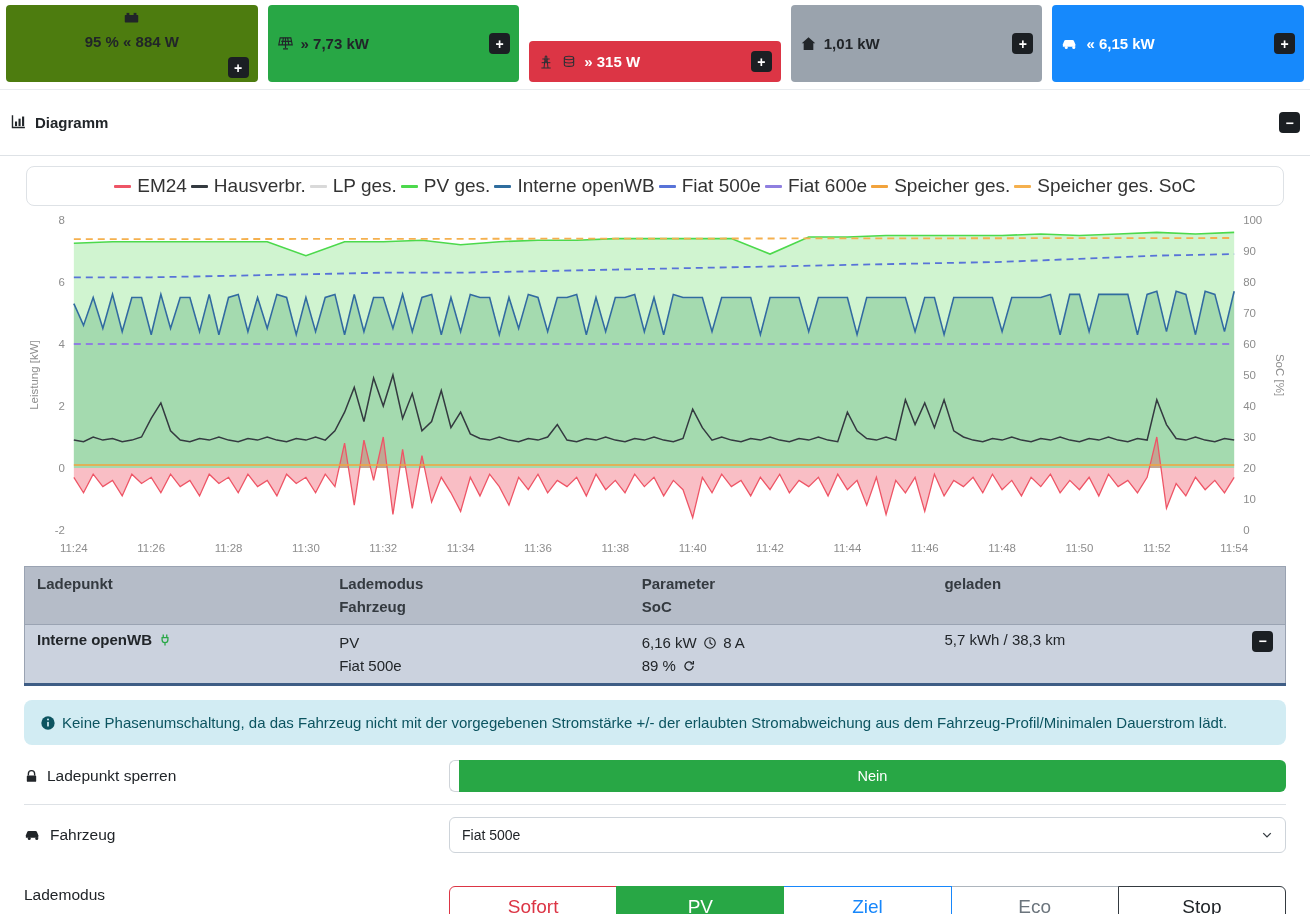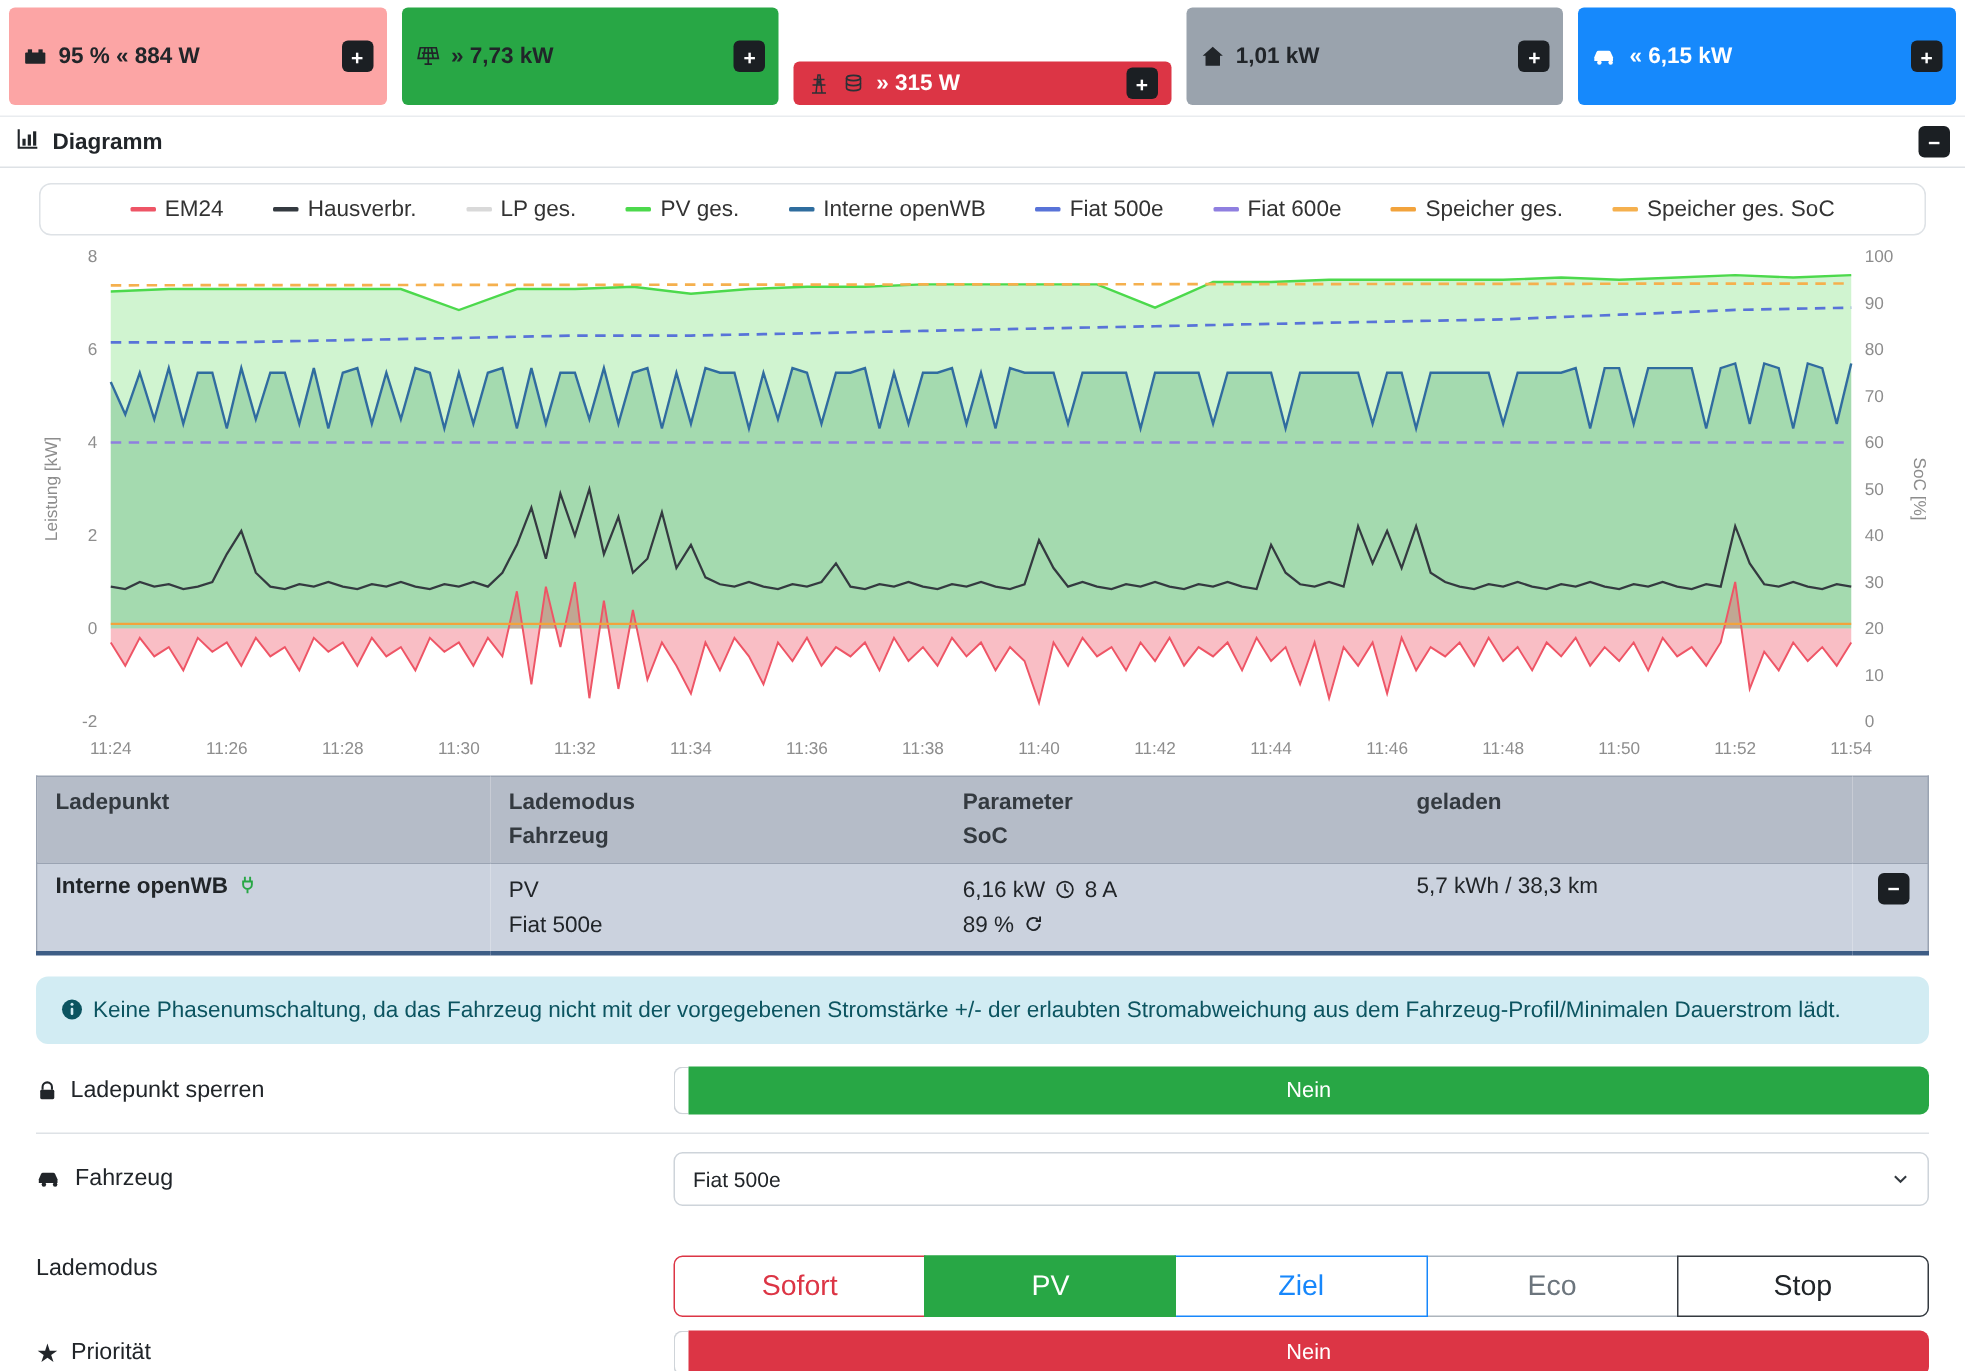--- a/index.html
+++ b/index.html
@@ -21,30 +21,30 @@
   .b-red .b-ico { color: #2b3035; }
   .sq-btn {
     margin-left: auto; width: 21px; height: 21px; flex: 0 0 21px;
     background: #1b1f23; color: #fff; border-radius: 4px;
     display: flex; align-items: center; justify-content: center;
     font-size: 14px; font-weight: 700; cursor: pointer; line-height: 1;
   }
   
   .section-bar {
     display: flex; align-items: center; gap: 8px;
-    padding: 6px 10px; margin: 2px 0 0 0;
+    padding: 22px 10px; margin: 2px 0 0 0;
     border-top: 1px solid #e9ecef; border-bottom: 1px solid #dee2e6;
     font-size: 15px; font-weight: 700; color: #212529;
   }
   
   .chart-wrap { padding: 10px 26px 0 26px; }
   .legend-box {
     border: 1px solid #dee2e6; border-radius: 8px;
     padding: 8px 10px; display: flex; justify-content: center; flex-wrap: wrap;
-    gap: 4px 33px; font-size: 15px; color: #333;
+    gap: 4px 4px; font-size: 19px; color: #333;
   }
   .leg-item { display: inline-flex; align-items: center; gap: 6px; cursor: pointer; }
   .leg-swatch { display: inline-block; width: 17px; height: 3px; border-radius: 1px; }
   .chart { display: block; width: 100%; height: 352px; margin-top: 4px; }
   .chart .tick { fill: #8d8d8d; font-size: 11.5px; font-family: "Liberation Sans", sans-serif; }
   
   .tbl-wrap { padding: 4px 24px 0 24px; }
   .cp-table { width: 100%; border-collapse: collapse; font-size: 15px; }
   .cp-table th {
     background: #b5bcc8; color: #343a40; text-align: left;
@@ -106,21 +106,21 @@
   .m-ziel { color: #1787fb; border-color: #1787fb; z-index: 1; }
   .m-eco { color: #6c757d; border-color: #adb5bd; }
   .m-stop { color: #212529; border-color: #343a40; }
   hr.sep { border: none; border-top: 1px solid #dee2e6; margin: 12px 0; }
   .star-glyph { font-size: 17px; line-height: 1; }
 </style>
 </head>
 <body>
 
 <div class="topbar">
-  <div class="badge b-yellow" style="background: #fca5a5;">
+  <div class="badge b-yellow" style="background: #4d7c0f; flex-direction: column;">
     <span class="b-ico">
       <svg viewBox="0 0 24 24" width="17" height="17">
           <g fill="currentColor">
             <rect x="2.5" y="8.5" width="19" height="10.5" rx="1"></rect>
             <rect x="5" y="5.5" width="4" height="3.5"></rect>
             <rect x="15" y="5.5" width="4" height="3.5"></rect>
           </g>
         </svg>
     </span>
     <span class="b-txt">95 % « 884 W</span>

